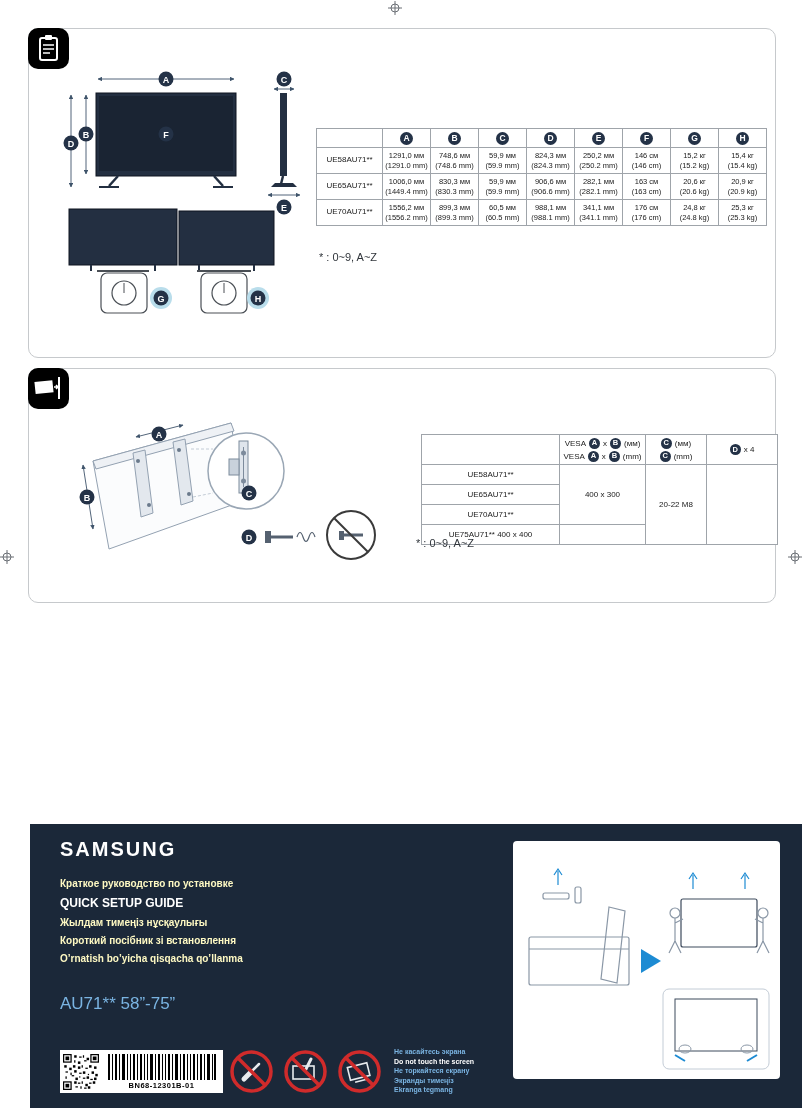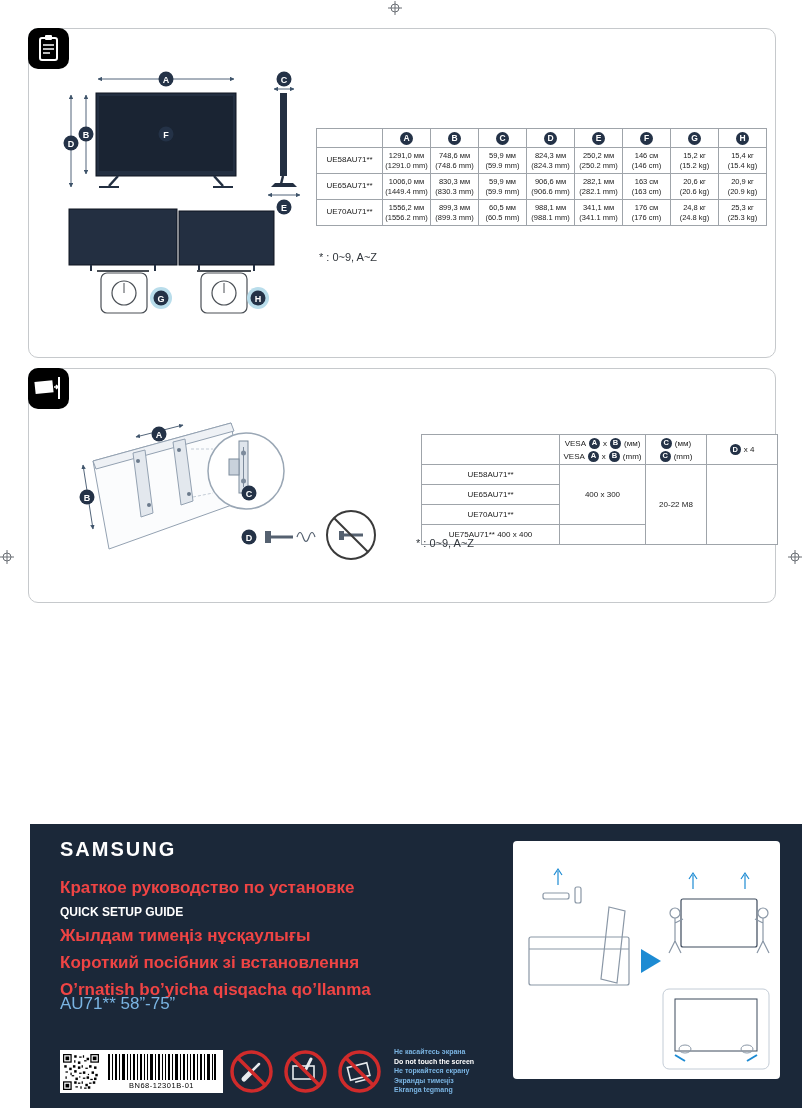--- a/index.html
+++ b/index.html
@@ -25,26 +25,26 @@
   .vesa-table thead th{height:27px;font-weight:normal;}
   .vesa-table tbody td{height:17px;}
   .hl{display:flex;align-items:center;justify-content:center;gap:3px;line-height:13px;}
   svg text{font-family:"Liberation Sans",sans-serif;}
   .callout circle{fill:#243247;}
   .callout .ring{fill:#b9ddeb;}
   .callout text{fill:#fff;font-size:9px;font-weight:bold;text-anchor:middle;dominant-baseline:central;}
   .footer{position:absolute;left:30px;top:824px;width:774px;height:284px;background:#1b2839;}
   .brand{position:absolute;left:30px;top:14px;color:#fff;font-size:20px;font-weight:bold;letter-spacing:2px;}
   .titles{position:absolute;left:30px;top:54px;display:flex;flex-direction:column;gap:7px;}
-  .titles .t{font-size:17px;font-weight:bold;color:#ef4444;}
+  .titles .t{font-size:10px;font-weight:bold;color:#fef9c3;}
   .titles .t.white{color:#fff;font-size:12px;}
   .model-range{position:absolute;left:30px;top:170px;font-size:17px;font-weight:normal;color:#7ab4e2;}
   .code-box{position:absolute;left:30px;top:226px;width:163px;height:43px;background:#fff;display:flex;
        align-items:center;gap:4px;padding:3px;box-sizing:border-box;}
-  .bc-wrap{display:flex;flex-direction:column;align-items:center;flex:1;}
+  .bc-wrap{display:flex;flex-direction:column;align-items:center;flex:1;font-weight:bold;}
   .bc-text{font-size:7.5px;color:#000;margin-top:1px;letter-spacing:0.5px;}
   .prohibit{position:absolute;width:47px;height:47px;}
   .warnings{position:absolute;left:364px;top:224px;display:flex;flex-direction:column;gap:1px;}
   .warnings .w{font-size:7px;font-weight:bold;color:#7ab4e2;line-height:8.5px;}
   .warnings .w.white{color:#fff;}
   .illus-box{position:absolute;left:483px;top:17px;width:267px;height:238px;background:#fff;border-radius:4px;}
   .regmark{position:absolute;}
 </style>
 </head>
 <body>

